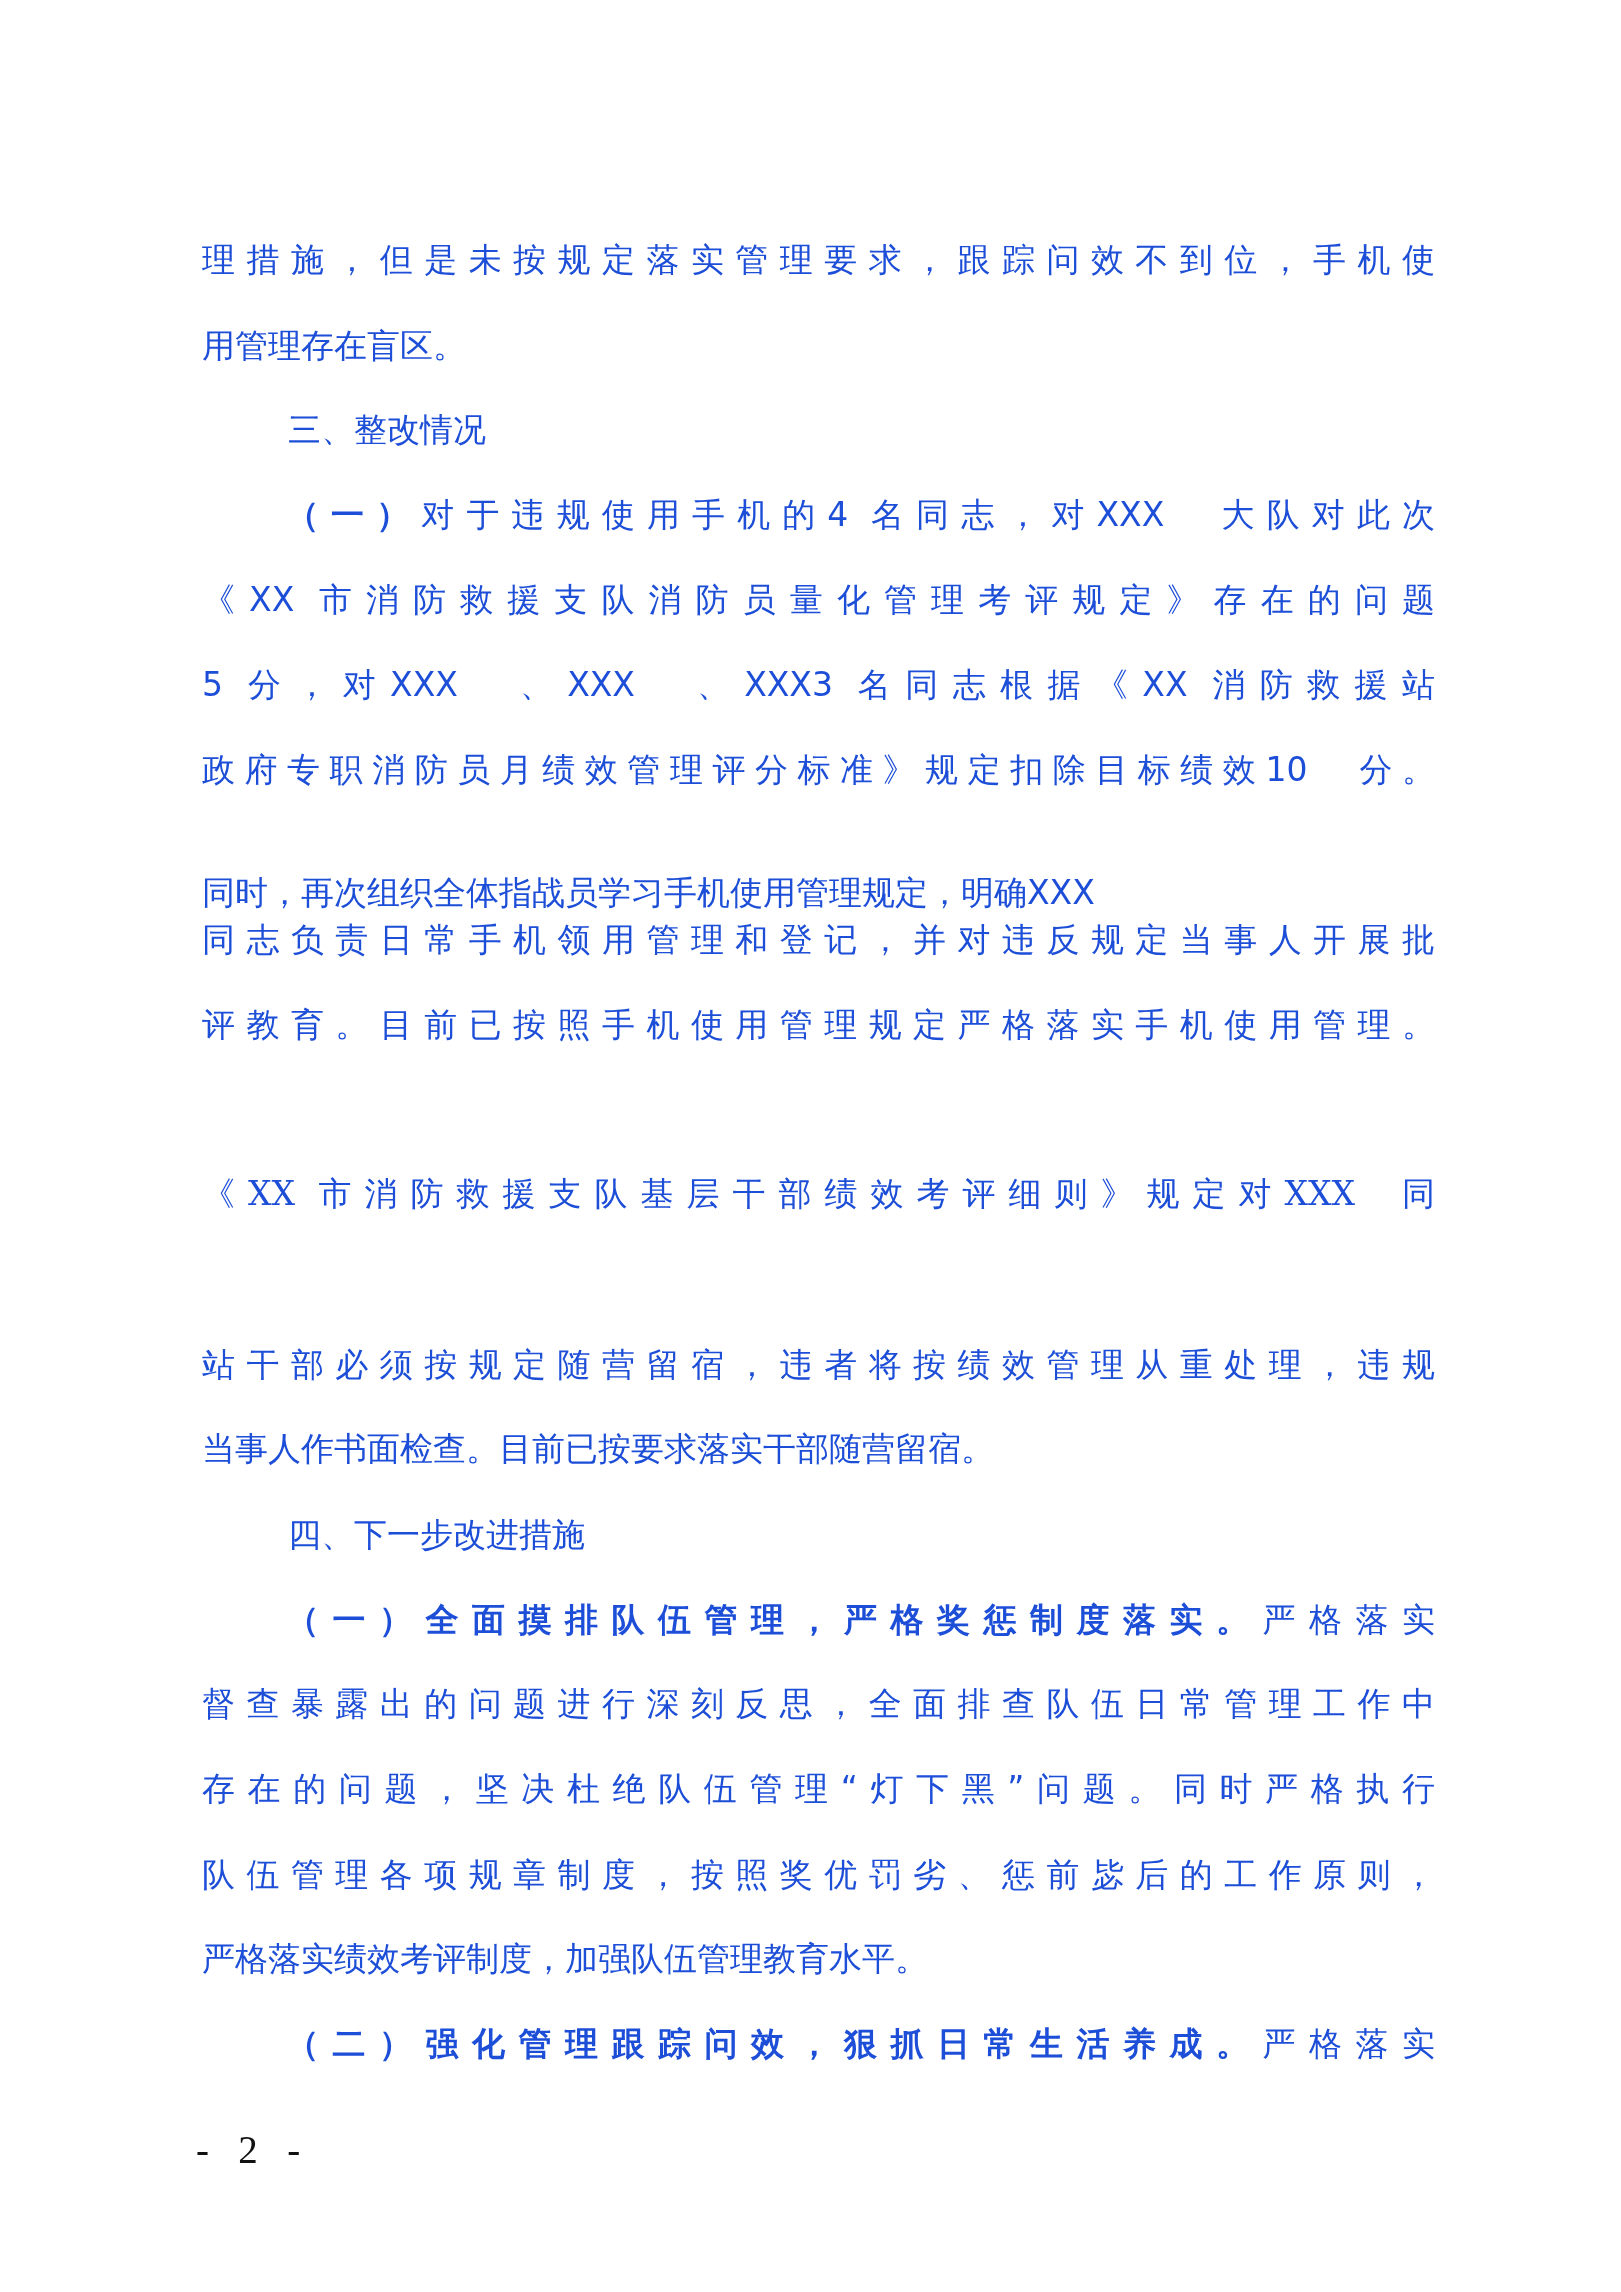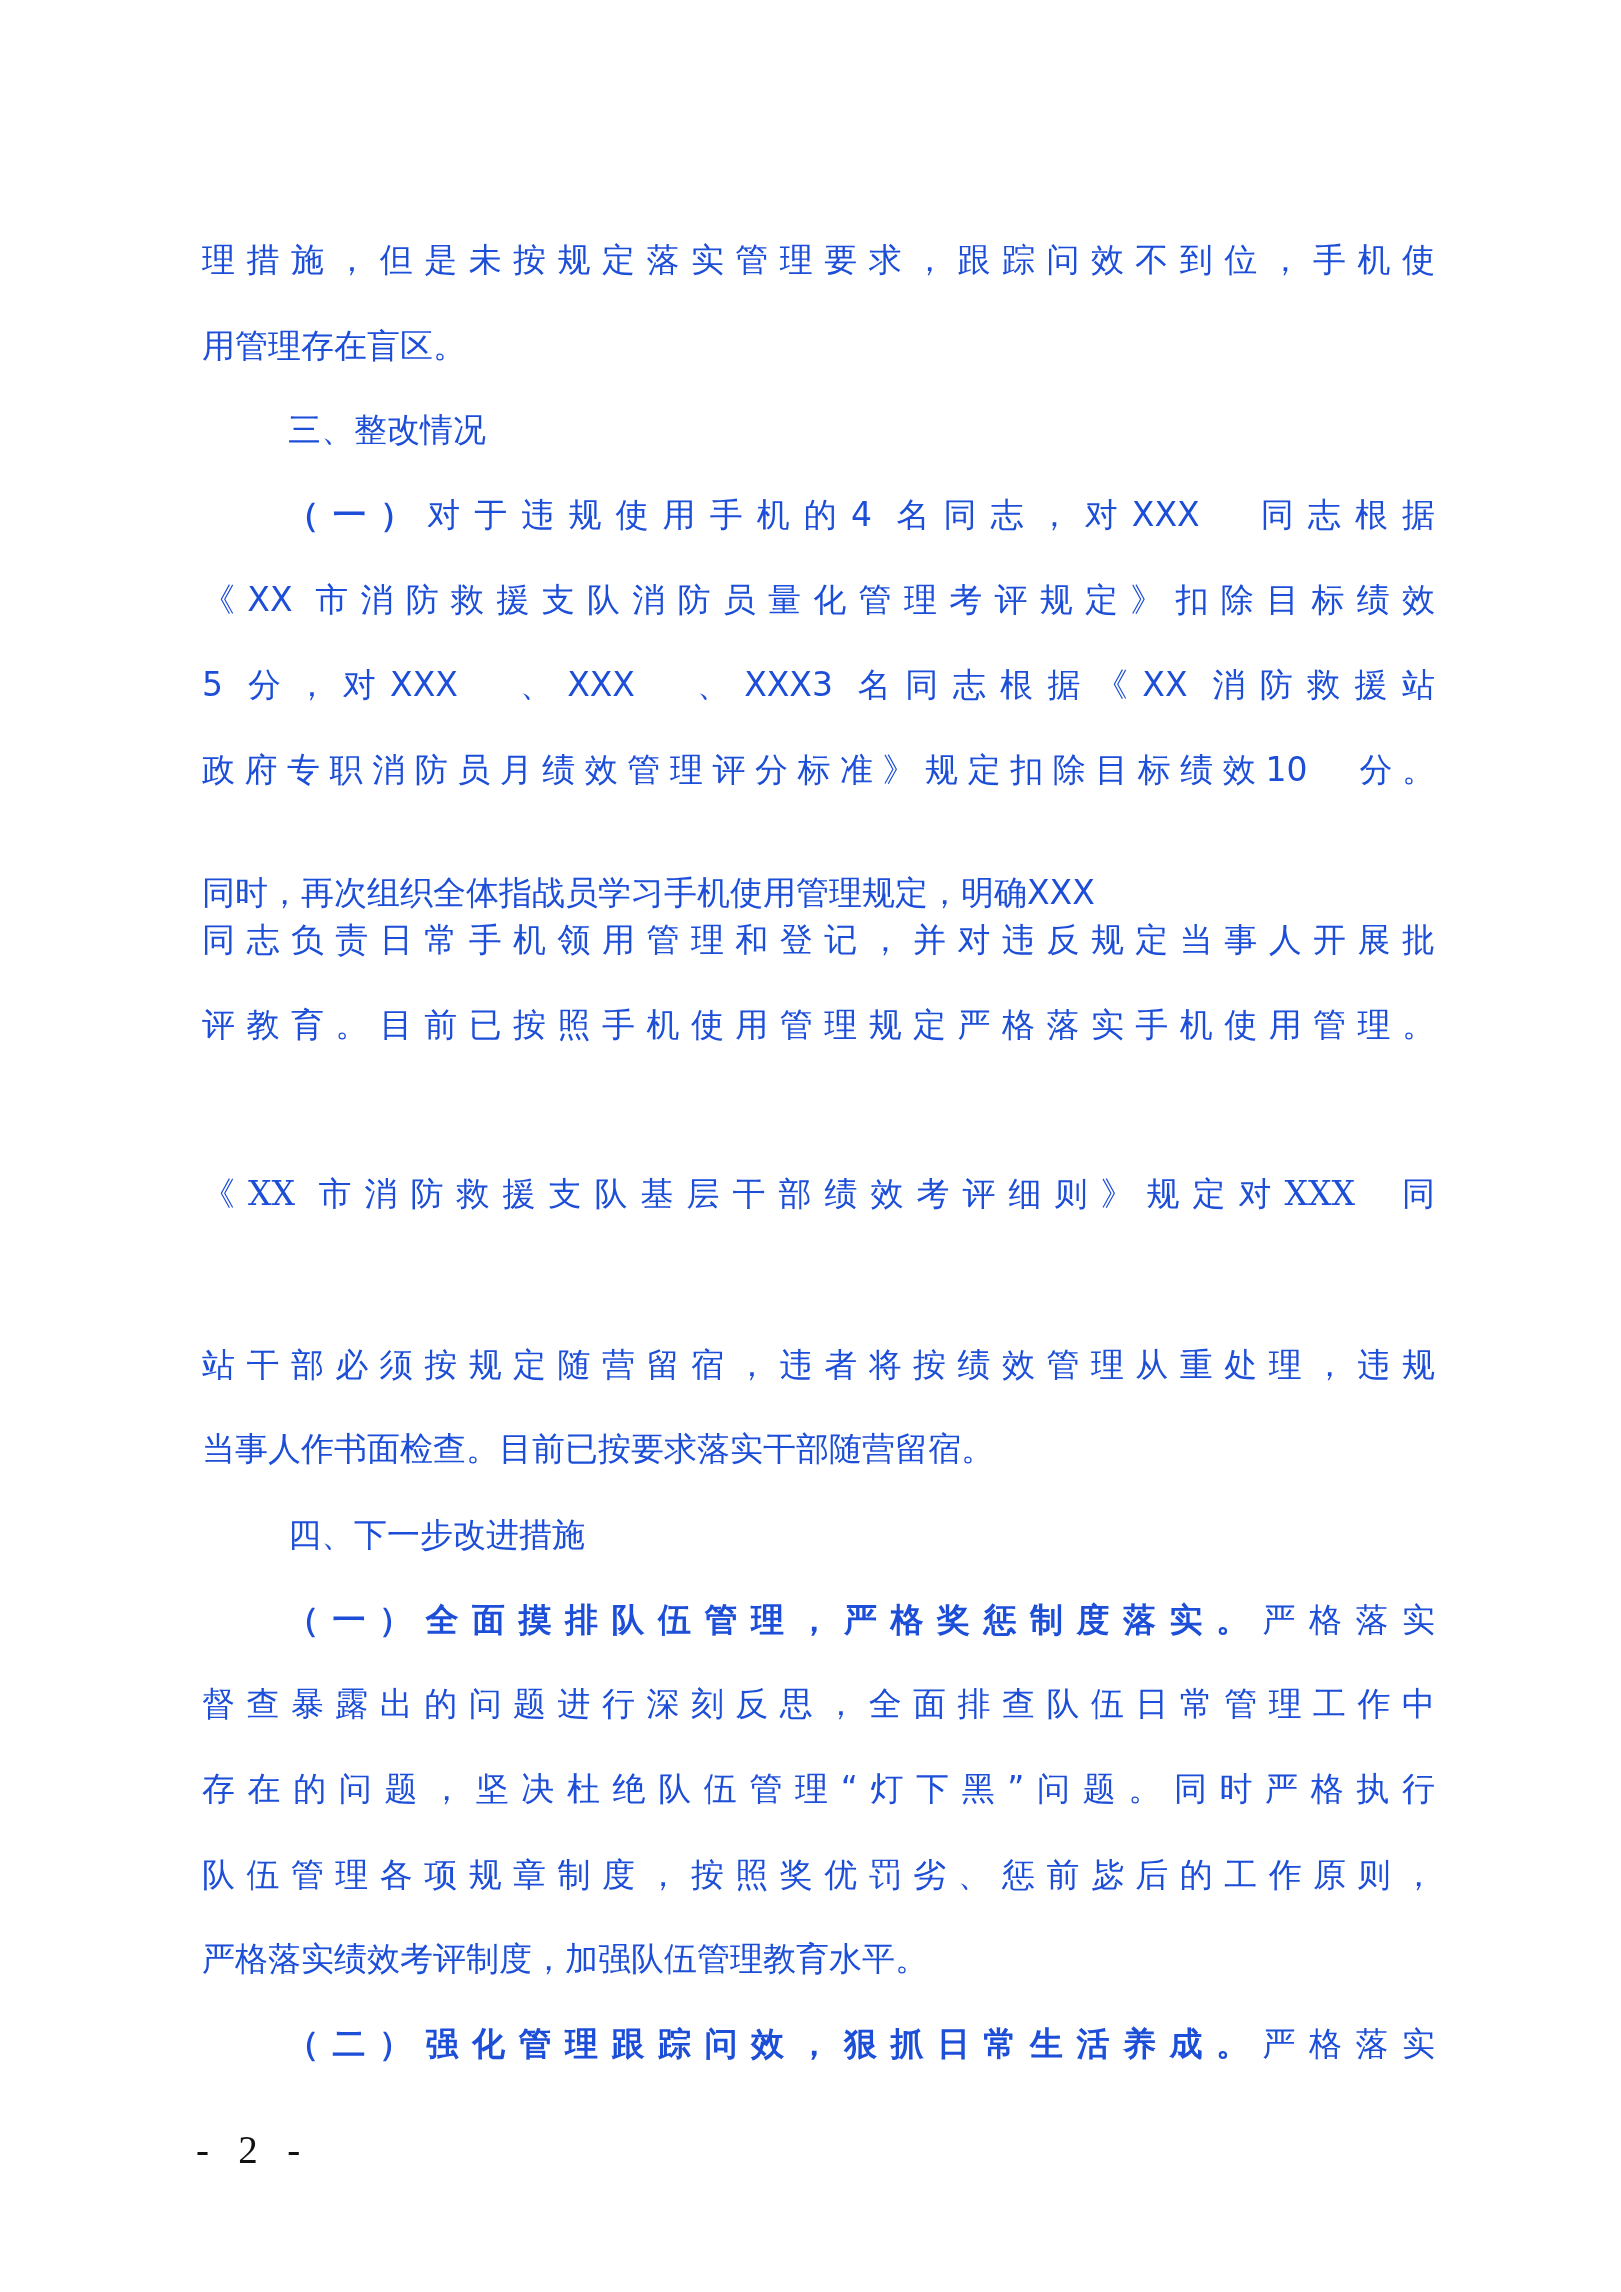--- a/index.html
+++ b/index.html
@@ -35,23 +35,23 @@
 </head>
 <body>
 
 <div class="page">
 
   <div class="line justify" style="top:230px">理措施，但是未按规定落实管理要求，跟踪问效不到位，手机使</div>
   <div class="line" style="top:316px">用管理存在盲区。</div>
   <div class="line indent1" style="top:400px">三、整改情况</div>
 
   <div class="line justify indent2" style="top:485px">
-    <span class="b">（一）</span><span>对于违规使用手机的4 名同志，对XXX　同志根据</span>
+    <span class="b">（一）</span><span>对于违规使用手机的4 名同志，对XXX　大队对此次</span>
   </div>
-  <div class="line justify" style="top:570px">《XX 市消防救援支队消防员量化管理考评规定》扣除目标绩效</div>
+  <div class="line justify" style="top:570px">《XX 市消防救援支队消防员量化管理考评规定》存在的问题</div>
   <div class="line justify" style="top:655px">5 分，对XXX　、XXX　、XXX3 名同志根据《XX 消防救援站</div>
   <div class="line justify" style="top:740px">政府专职消防员月绩效管理评分标准》规定扣除目标绩效10　分。</div>
   <div class="line" style="top:863px">同时，再次组织全体指战员学习手机使用管理规定，明确XXX</div>
   <div class="line justify" style="top:910px">同志负责日常手机领用管理和登记，并对违反规定当事人开展批</div>
   <div class="line justify" style="top:995px">评教育。目前已按照手机使用管理规定严格落实手机使用管理。</div>
 
   <div class="line justify" style="top:1164px">
     <span class="serif">《XX</span>&nbsp;<span>市消防救援支队基层干部绩效考评细则》规定对</span><span class="serif">XXX</span>&nbsp;&nbsp;<span>同</span>
   </div>
   <div class="line justify" style="top:1335px">站干部必须按规定随营留宿，违者将按绩效管理从重处理，违规</div>

